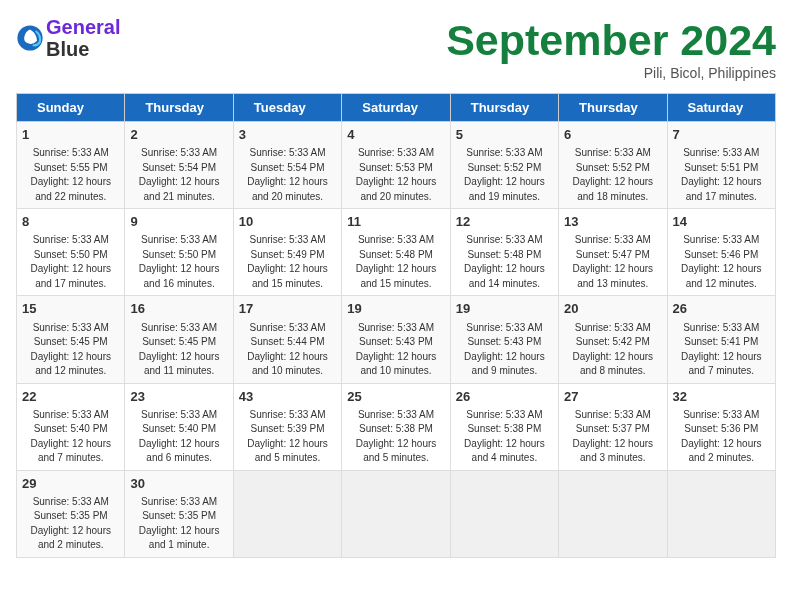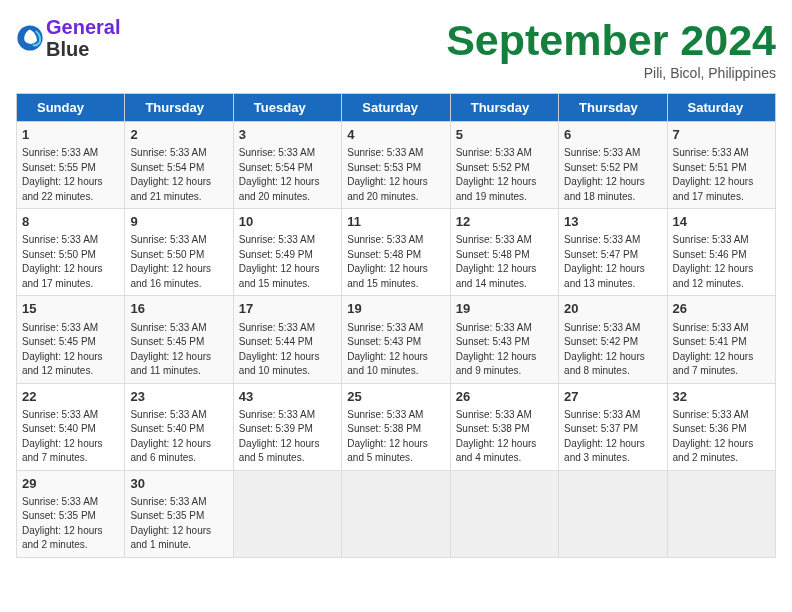--- a/index.html
+++ b/index.html
@@ -69,20 +69,21 @@
     .day-num {
       font-size: 13px;
       font-weight: bold;
       display: block;
       margin-bottom: 2px;
     }
     .day-info {
       font-size: 10px;
       color: #333;
       line-height: 1.45;
+      text-align: center;
     }
     .empty-cell {
       background: #f0f0f0 !important;
     }
   </style>
 </head>
 <body>
 
 <div class="header">
   <div class="logo">

